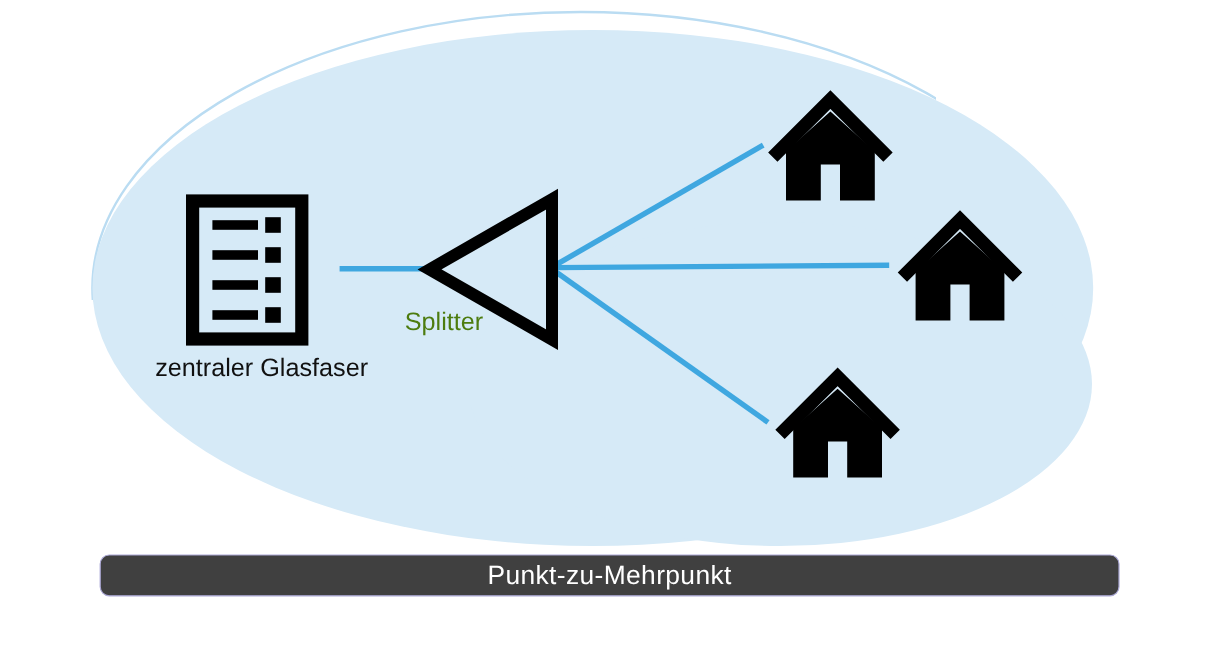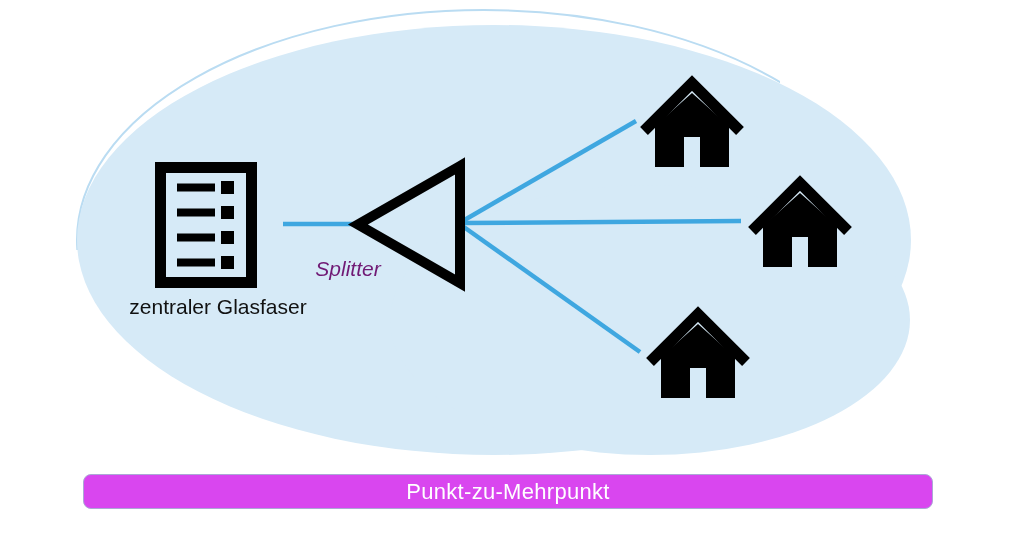--- a/index.html
+++ b/index.html
@@ -80,20 +80,20 @@
 
     <path d="M460 166 L358 224.5 L460 283 Z" fill="none" stroke-width="10" stroke-linejoin="miter" stroke="#000000"></path>
 
     <use href="#house-icon-def" x="642" y="75"></use>
     <use href="#house-icon-def" x="750" y="175"></use>
     <use href="#house-icon-def" x="648" y="306"></use>
   </svg>
 
   <div class="label" style="left: 218px; top: 295px; color: rgb(17, 17, 17);">zentraler Glasfaser</div>
 
-  <div class="label" style="left: 348px; top: 257px; color: #701a75; font-style: italic;">Splitter</div>
+  <div class="label" style="left: 370px; top: 257px; color: #4d7c0f;">Splitter</div>
 
 
-  <div class="banner" style="background-color: #d946ef; margin-top: 12px;">
+  <div class="banner" style="background-color: #404040;">
     <span style="color: rgb(255, 255, 255);">Punkt-zu-Mehrpunkt</span>
   </div>
 
 </div>
 
 </body></html>

